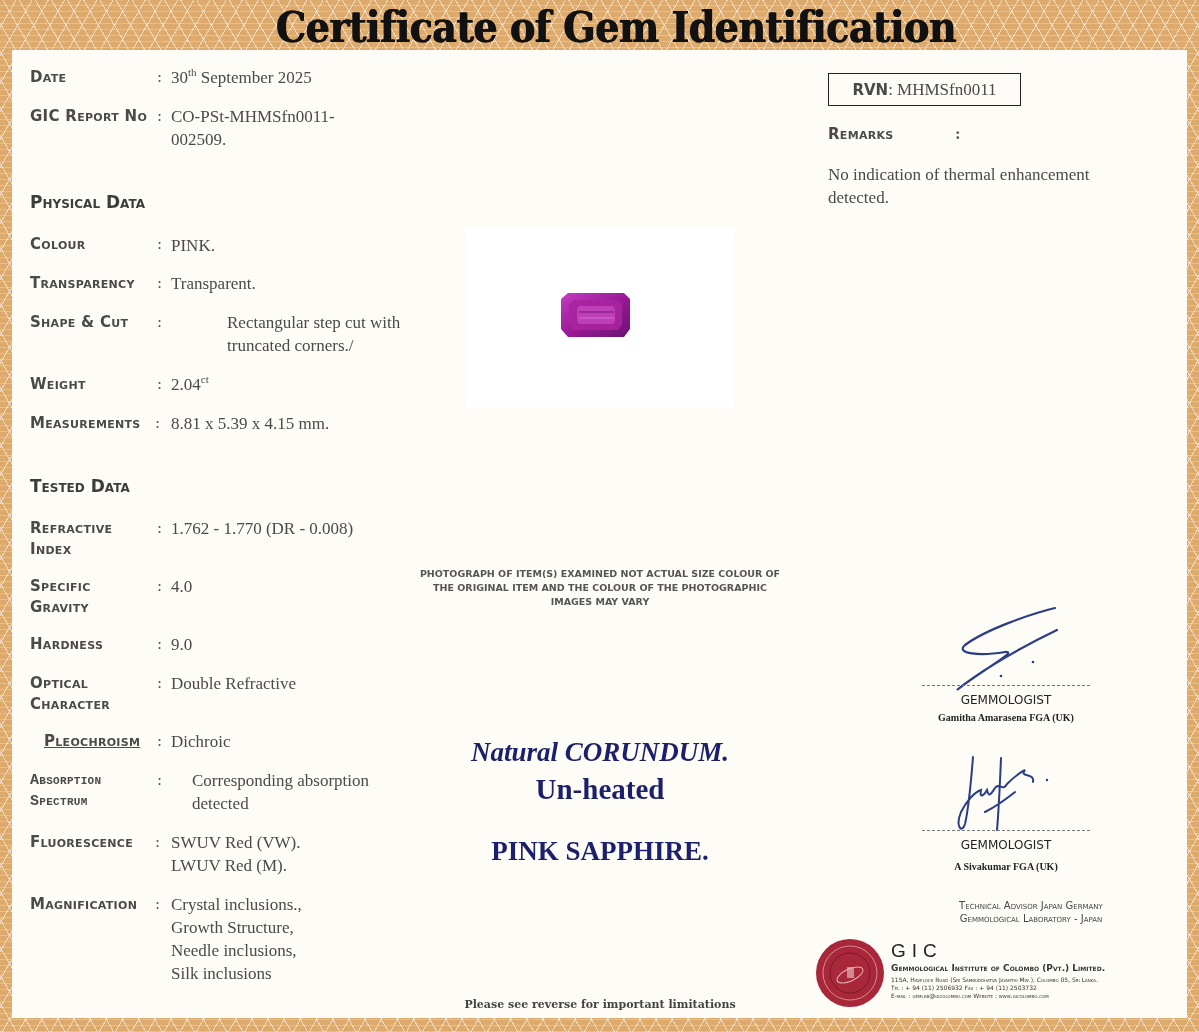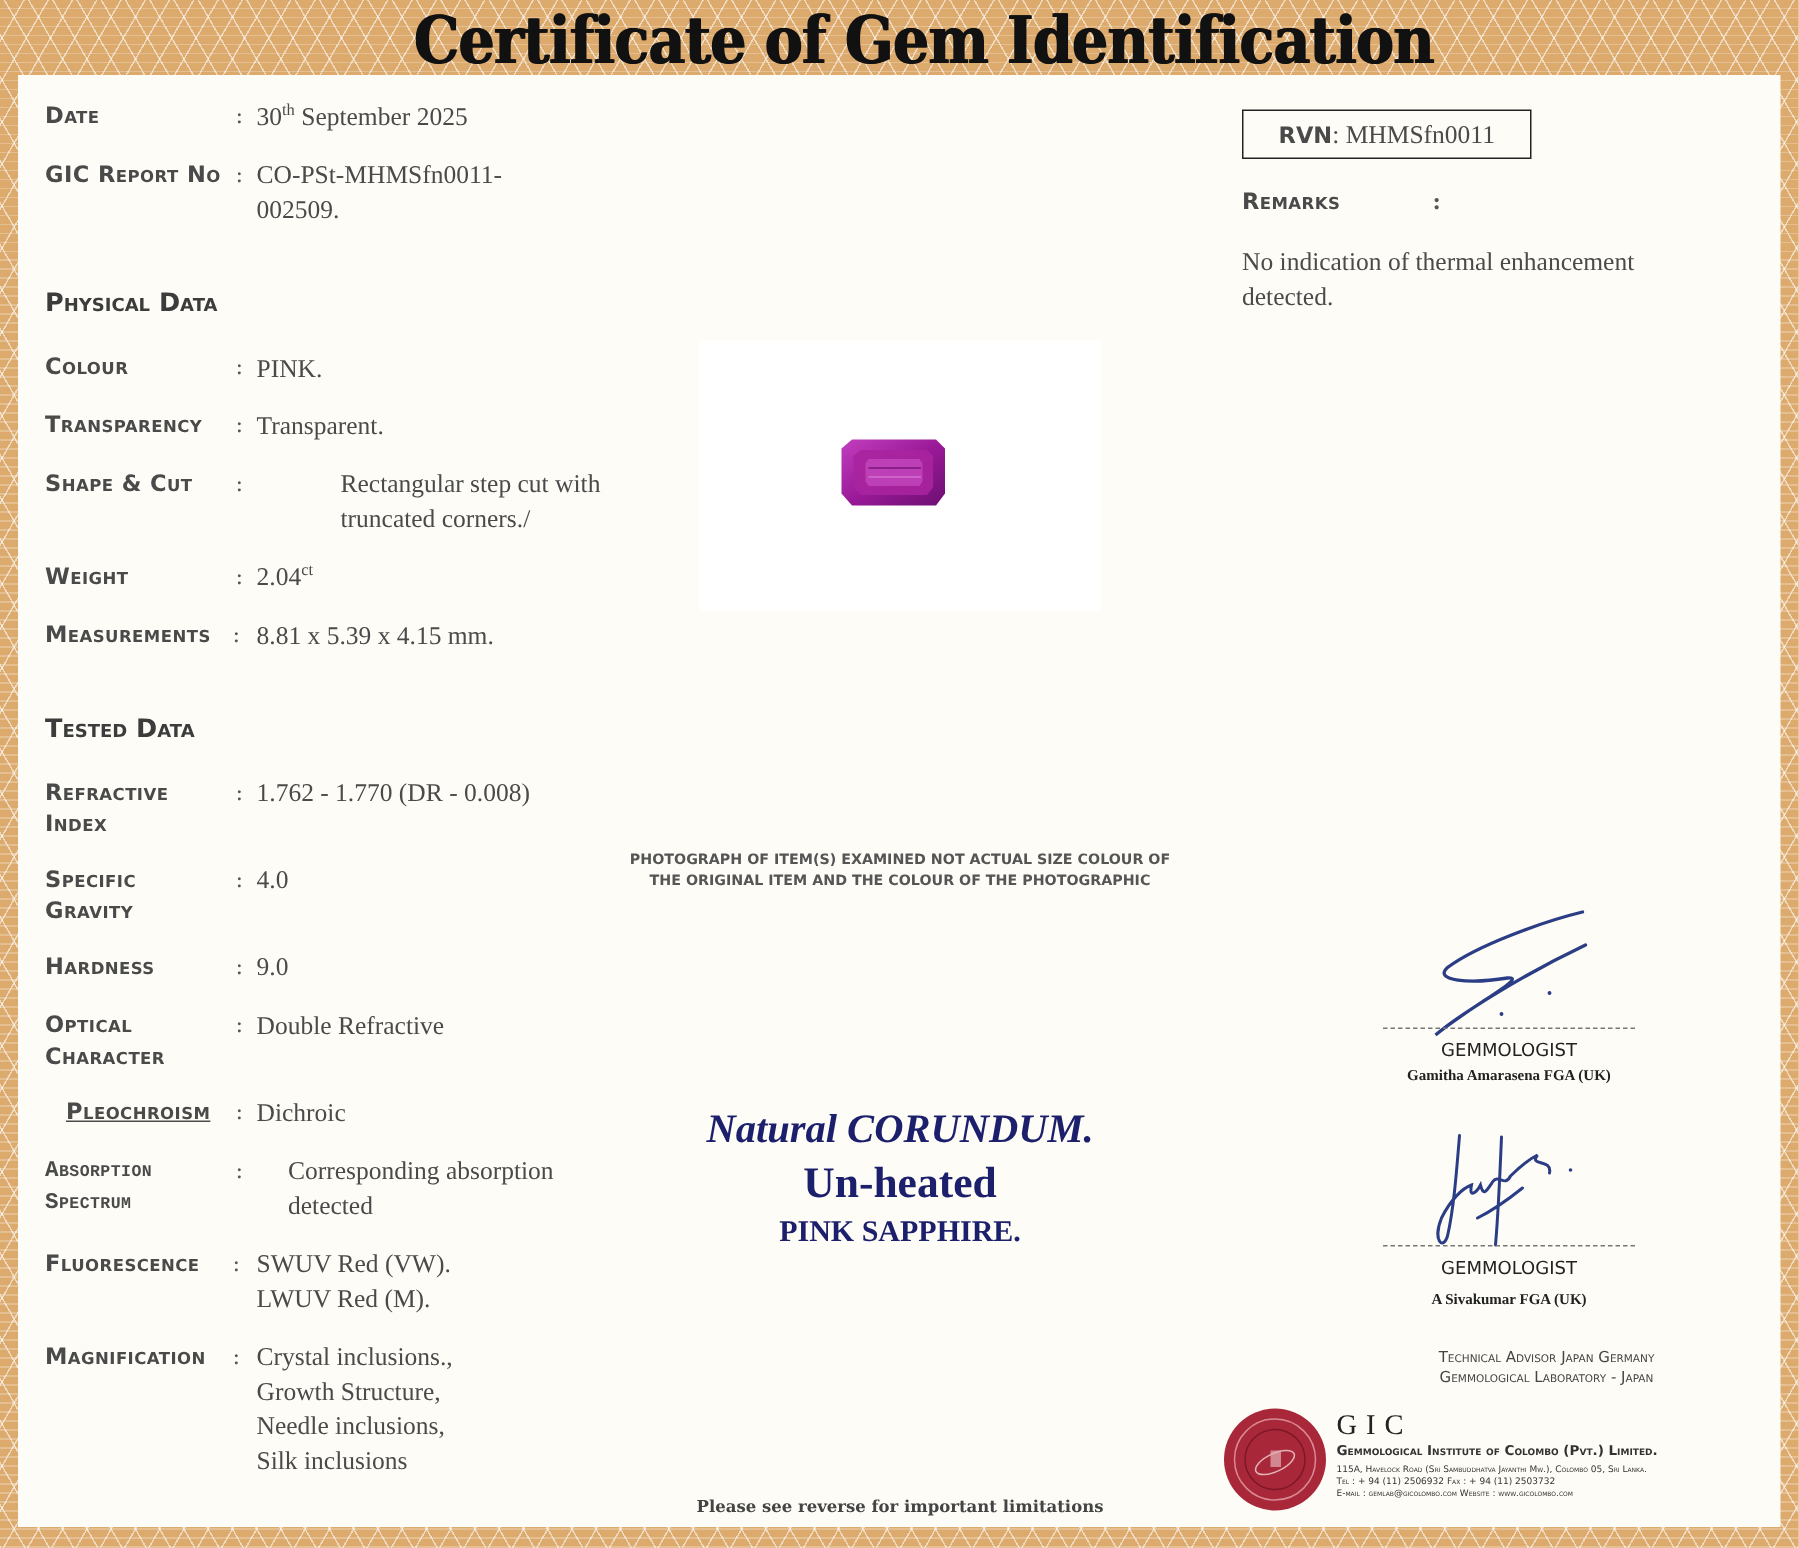--- a/index.html
+++ b/index.html
@@ -76,21 +76,21 @@
   }
   .gem-name {
     position:absolute; left:912px; width:188px; text-align:center;
     font-family:"Liberation Serif", serif; font-weight:bold; font-size:10px; color:#222;
   }
   .tech {
     position:absolute; left:900px; width:262px; text-align:center;
     font-family:"DejaVu Sans", sans-serif; font-variant:small-caps; font-size:10px; color:#444; line-height:13px;
   }
   .gic-logo {
-    position:absolute; left:891px; top:940px; font-family:Liberation Serif, serif; font-size:19px; letter-spacing:6px; color:#222;
+    position:absolute; left:891px; top:940px; font-family:Liberation Sans, sans-serif; font-size:19px; letter-spacing:6px; color:#222;
   }
   .gic-full {
     position:absolute; left:891px; top:963px; font-family:"DejaVu Sans", sans-serif; font-variant:small-caps; font-weight:bold; font-size:9px; color:#333;
   }
   .gic-small {
     position:absolute; left:891px; font-family:"DejaVu Sans", sans-serif; font-variant:small-caps; font-size:6px; color:#333; white-space:nowrap;
   }
   .footer-note {
     position:absolute; left:400px; top:998px; width:400px; text-align:center;
     font-family:"DejaVu Serif", serif; font-weight:bold; font-size:11px; color:#444;
@@ -213,25 +213,26 @@
     <polygon points="108,73 152,73 156,77 156,98 152,103 108,103 103,98 103,77" fill="#a8239f" opacity="0.9"></polygon>
     <polygon points="113,79 147,79 149,82 149,94 147,97 113,97 111,94 111,82" fill="#c347bd" opacity="0.8"></polygon>
     <line x1="113" y1="85" x2="148" y2="85" stroke="#7b137b" stroke-width="1"></line>
     <line x1="113" y1="91" x2="148" y2="91" stroke="#e08fe0" stroke-width="1" opacity="0.6"></line>
   </svg>
 </div>
 
 <div class="disclaimer">
   <div>PHOTOGRAPH OF ITEM(S) EXAMINED NOT ACTUAL SIZE COLOUR OF</div>
   <div>THE ORIGINAL ITEM AND THE COLOUR OF THE PHOTOGRAPHIC</div>
+  <div>IMAGES MAY VARY</div>
 </div>
 
 <div class="concl" style="top:737px;font-size:27px;font-style:italic;">Natural CORUNDUM.</div>
 <div class="concl" style="top:773px;font-size:29px;">Un-heated</div>
-<div class="concl" style="top:810px;font-size:20px;">PINK SAPPHIRE.</div>
+<div class="concl" style="top:836px;font-size:27px;">PINK SAPPHIRE.</div>
 
 <div class="rvn-box">
   <span class="rvn-lbl">RVN</span>
     <span>: MHMSfn0011</span>
 </div>
 <div class="lbl" style="left:828px;top:124px;">Remarks</div>
 <div class="colon" style="left:955px;top:125px;font-weight:bold;">:</div>
 <div class="val" style="left:828px;top:163px;">
     <div>No indication of thermal enhancement</div>
     <div>detected.</div>

